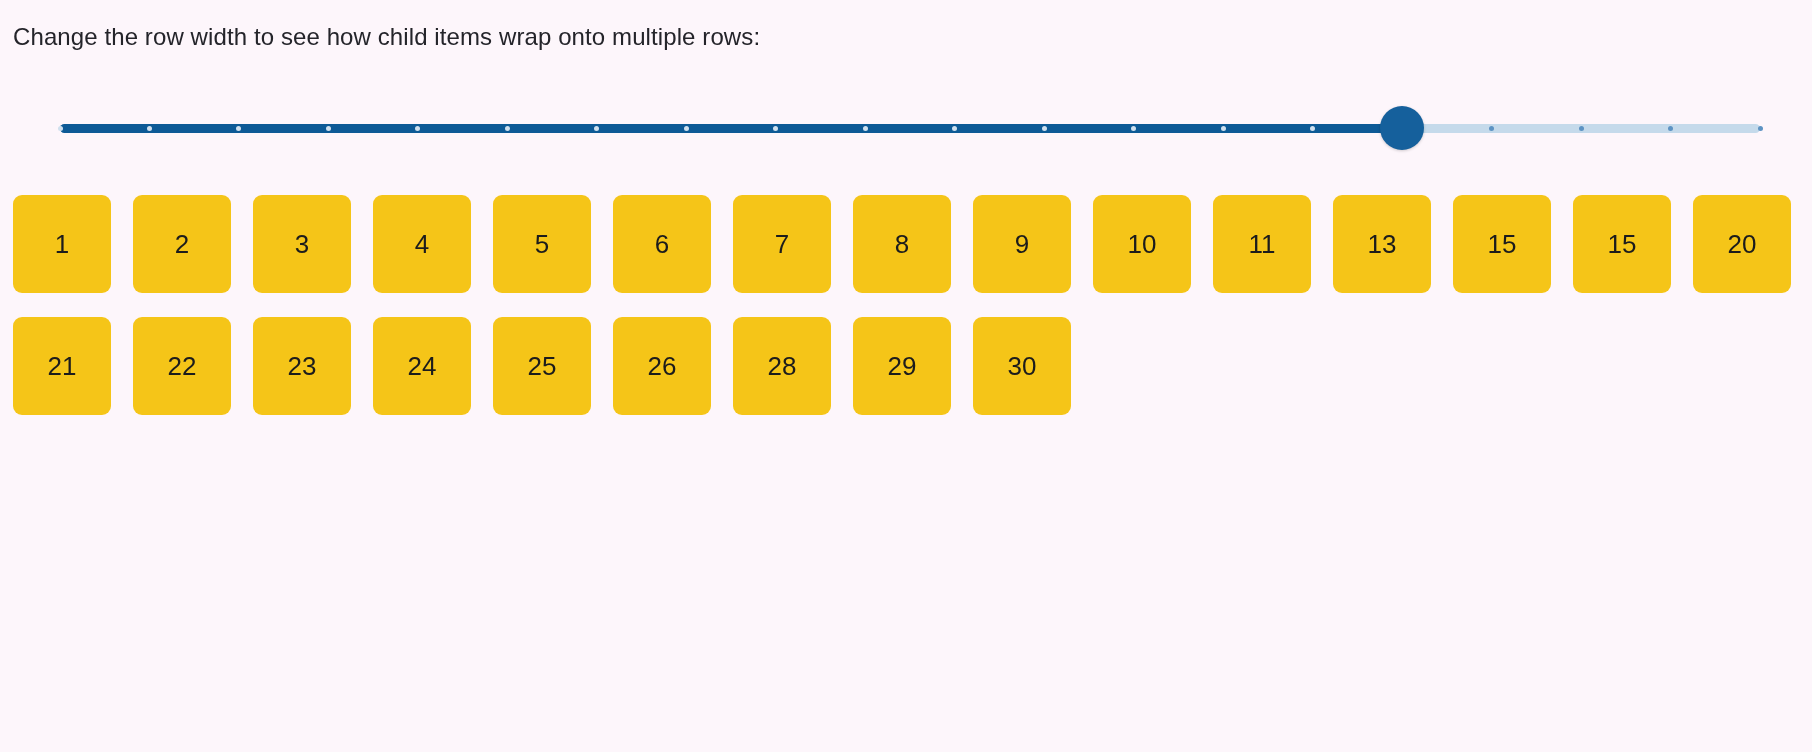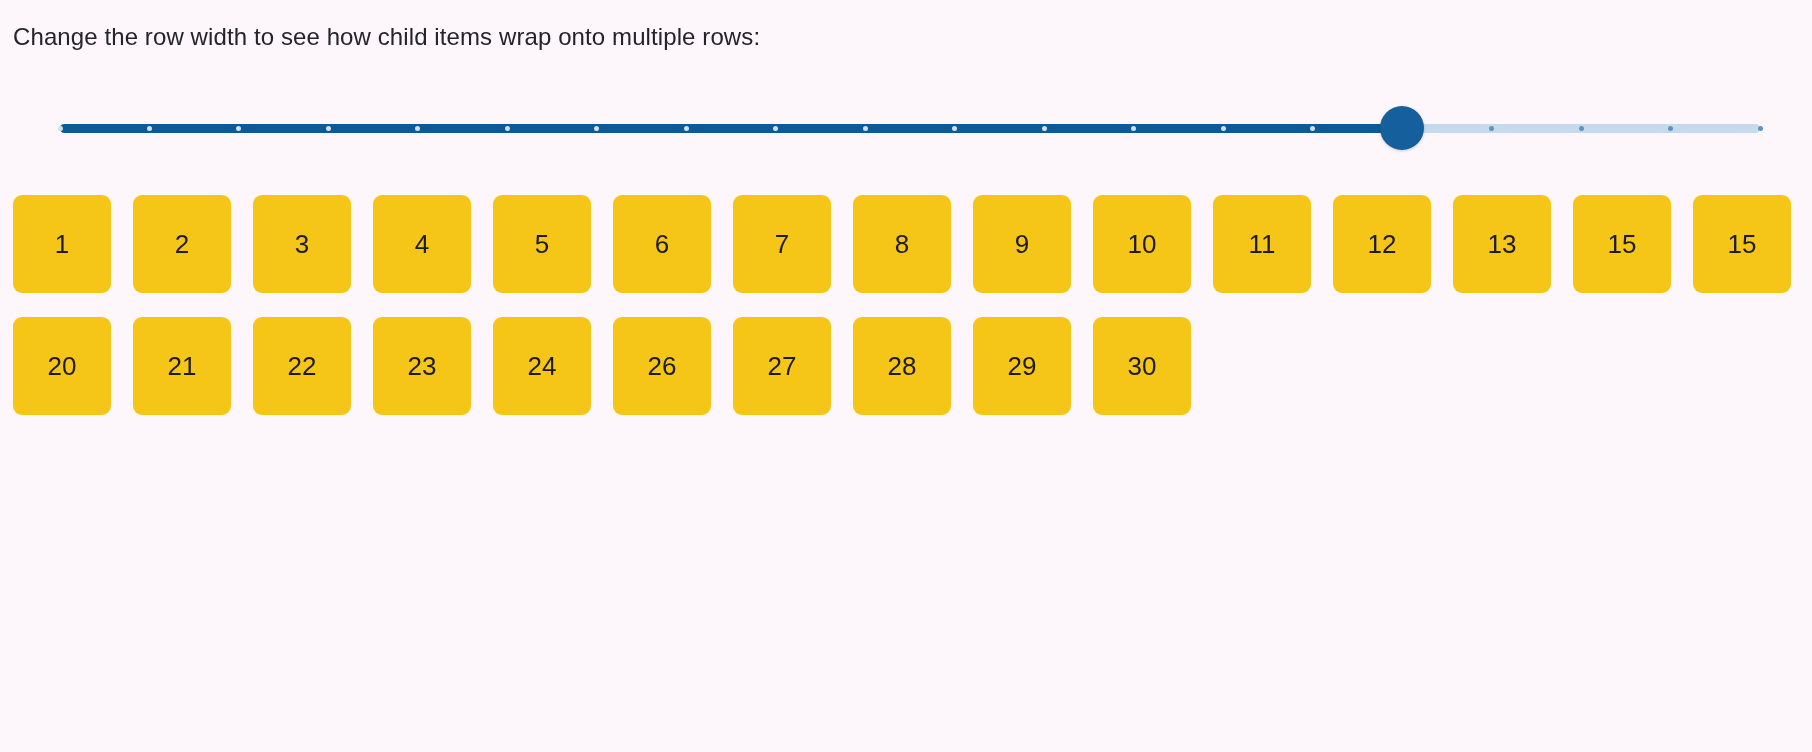--- a/index.html
+++ b/index.html
@@ -153,29 +153,28 @@
       <div class="item">2</div>
       <div class="item">3</div>
       <div class="item">4</div>
       <div class="item">5</div>
       <div class="item">6</div>
       <div class="item">7</div>
       <div class="item">8</div>
       <div class="item">9</div>
       <div class="item">10</div>
       <div class="item">11</div>
-      <div class="item">12</div>
       <div class="item">13</div>
       <div class="item">15</div>
       <div class="item">15</div>
       <div class="item">20</div>
       <div class="item">21</div>
       <div class="item">22</div>
       <div class="item">23</div>
       <div class="item">24</div>
+      <div class="item">25</div>
       <div class="item">26</div>
-      <div class="item">27</div>
       <div class="item">28</div>
       <div class="item">29</div>
       <div class="item">30</div>
     </div>
 
 </div>
 
 </body></html>

